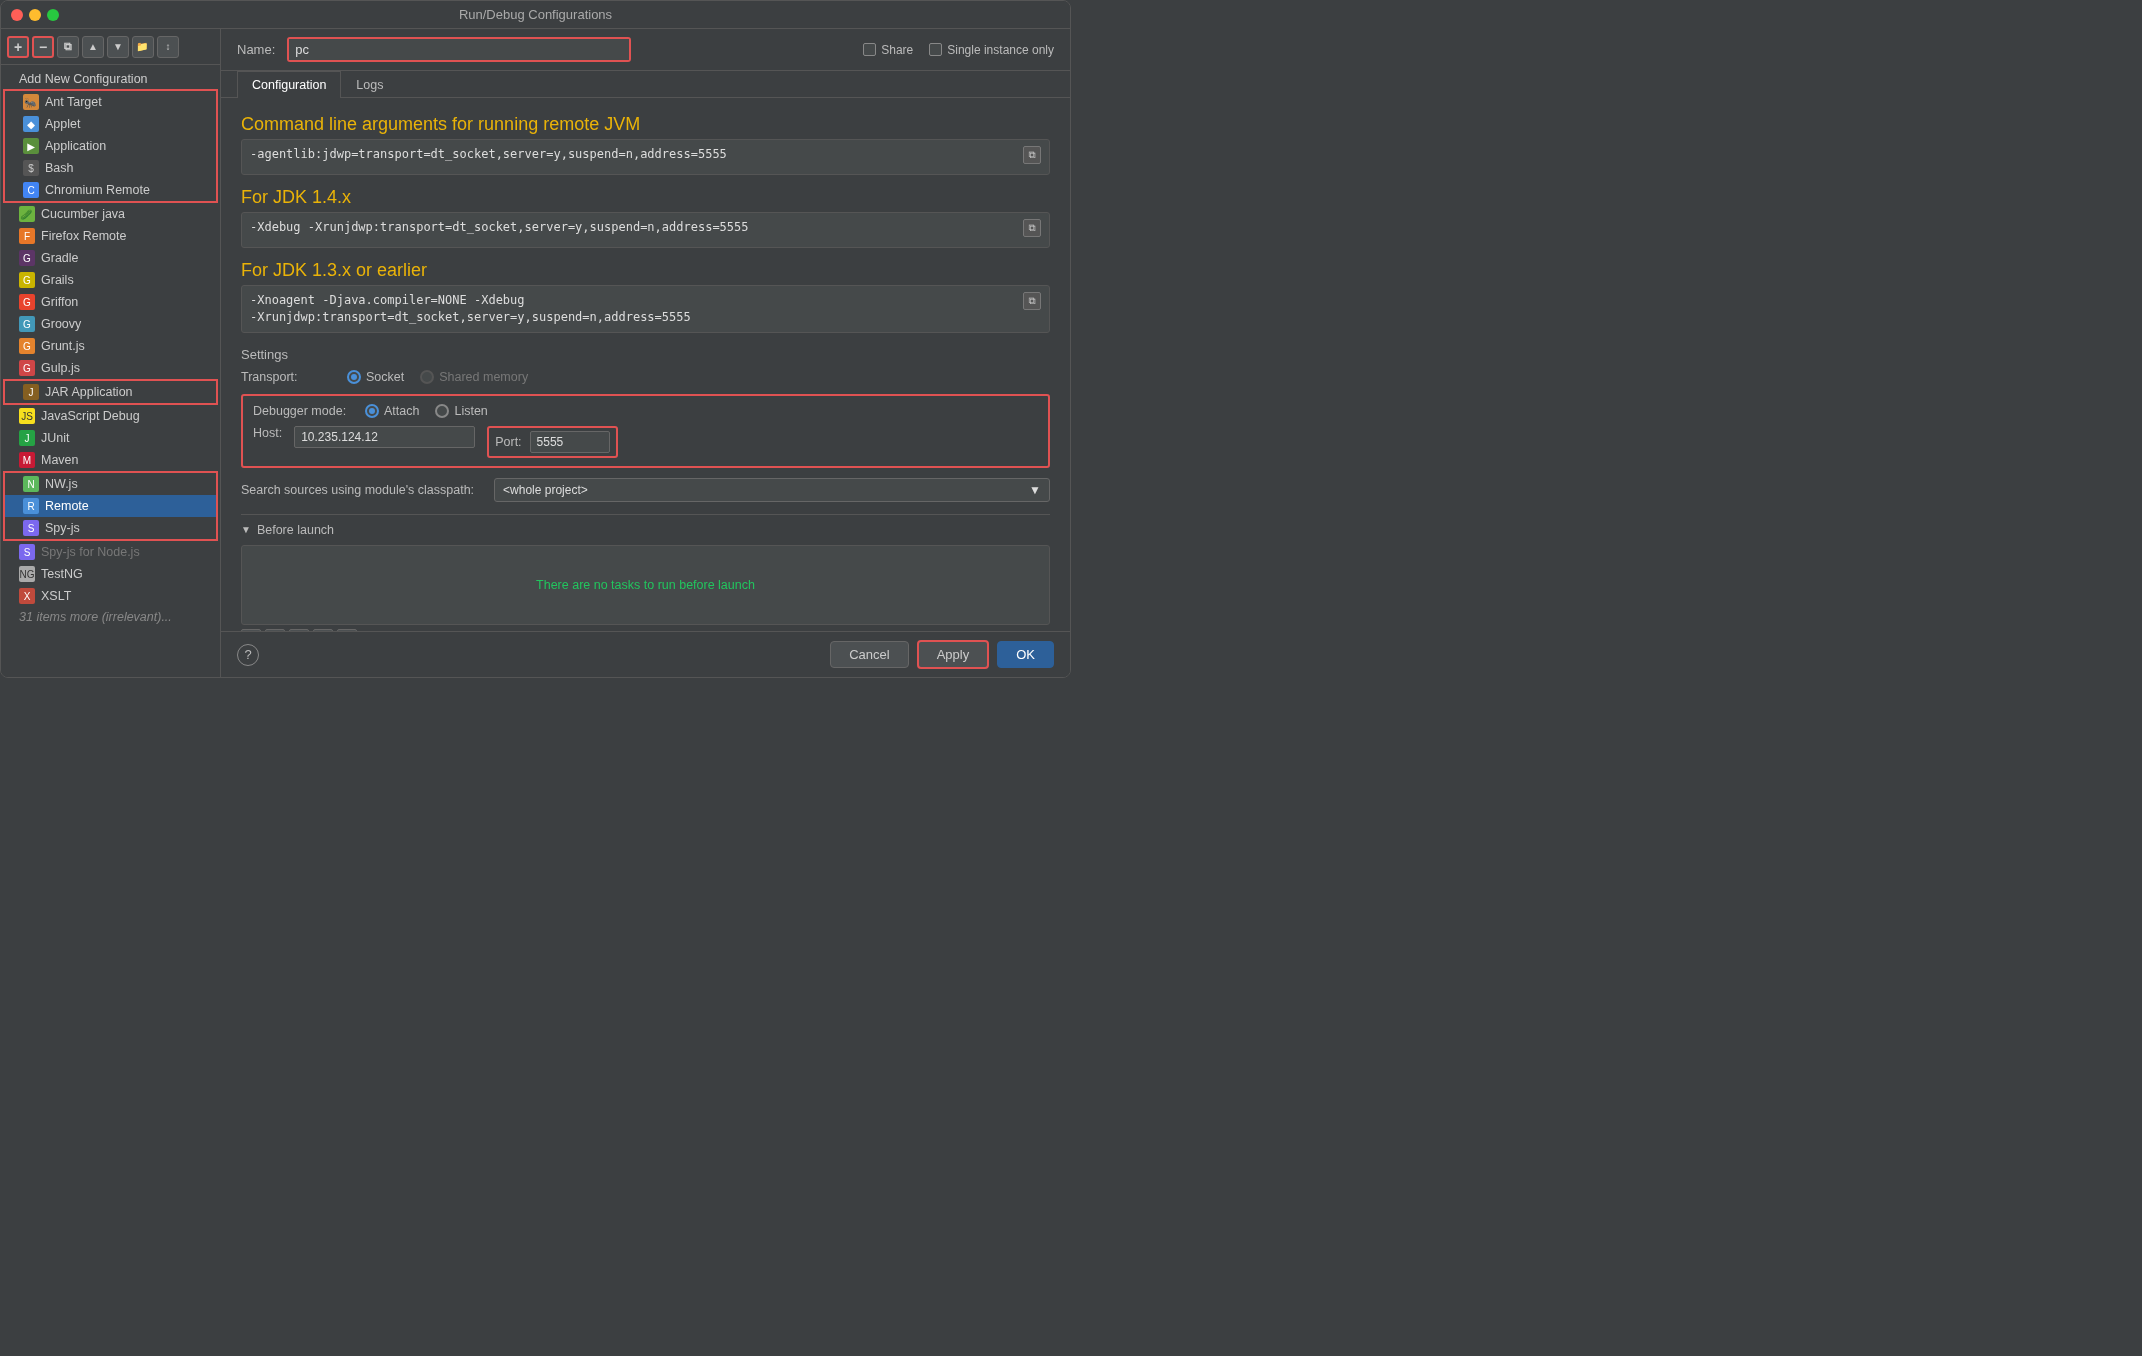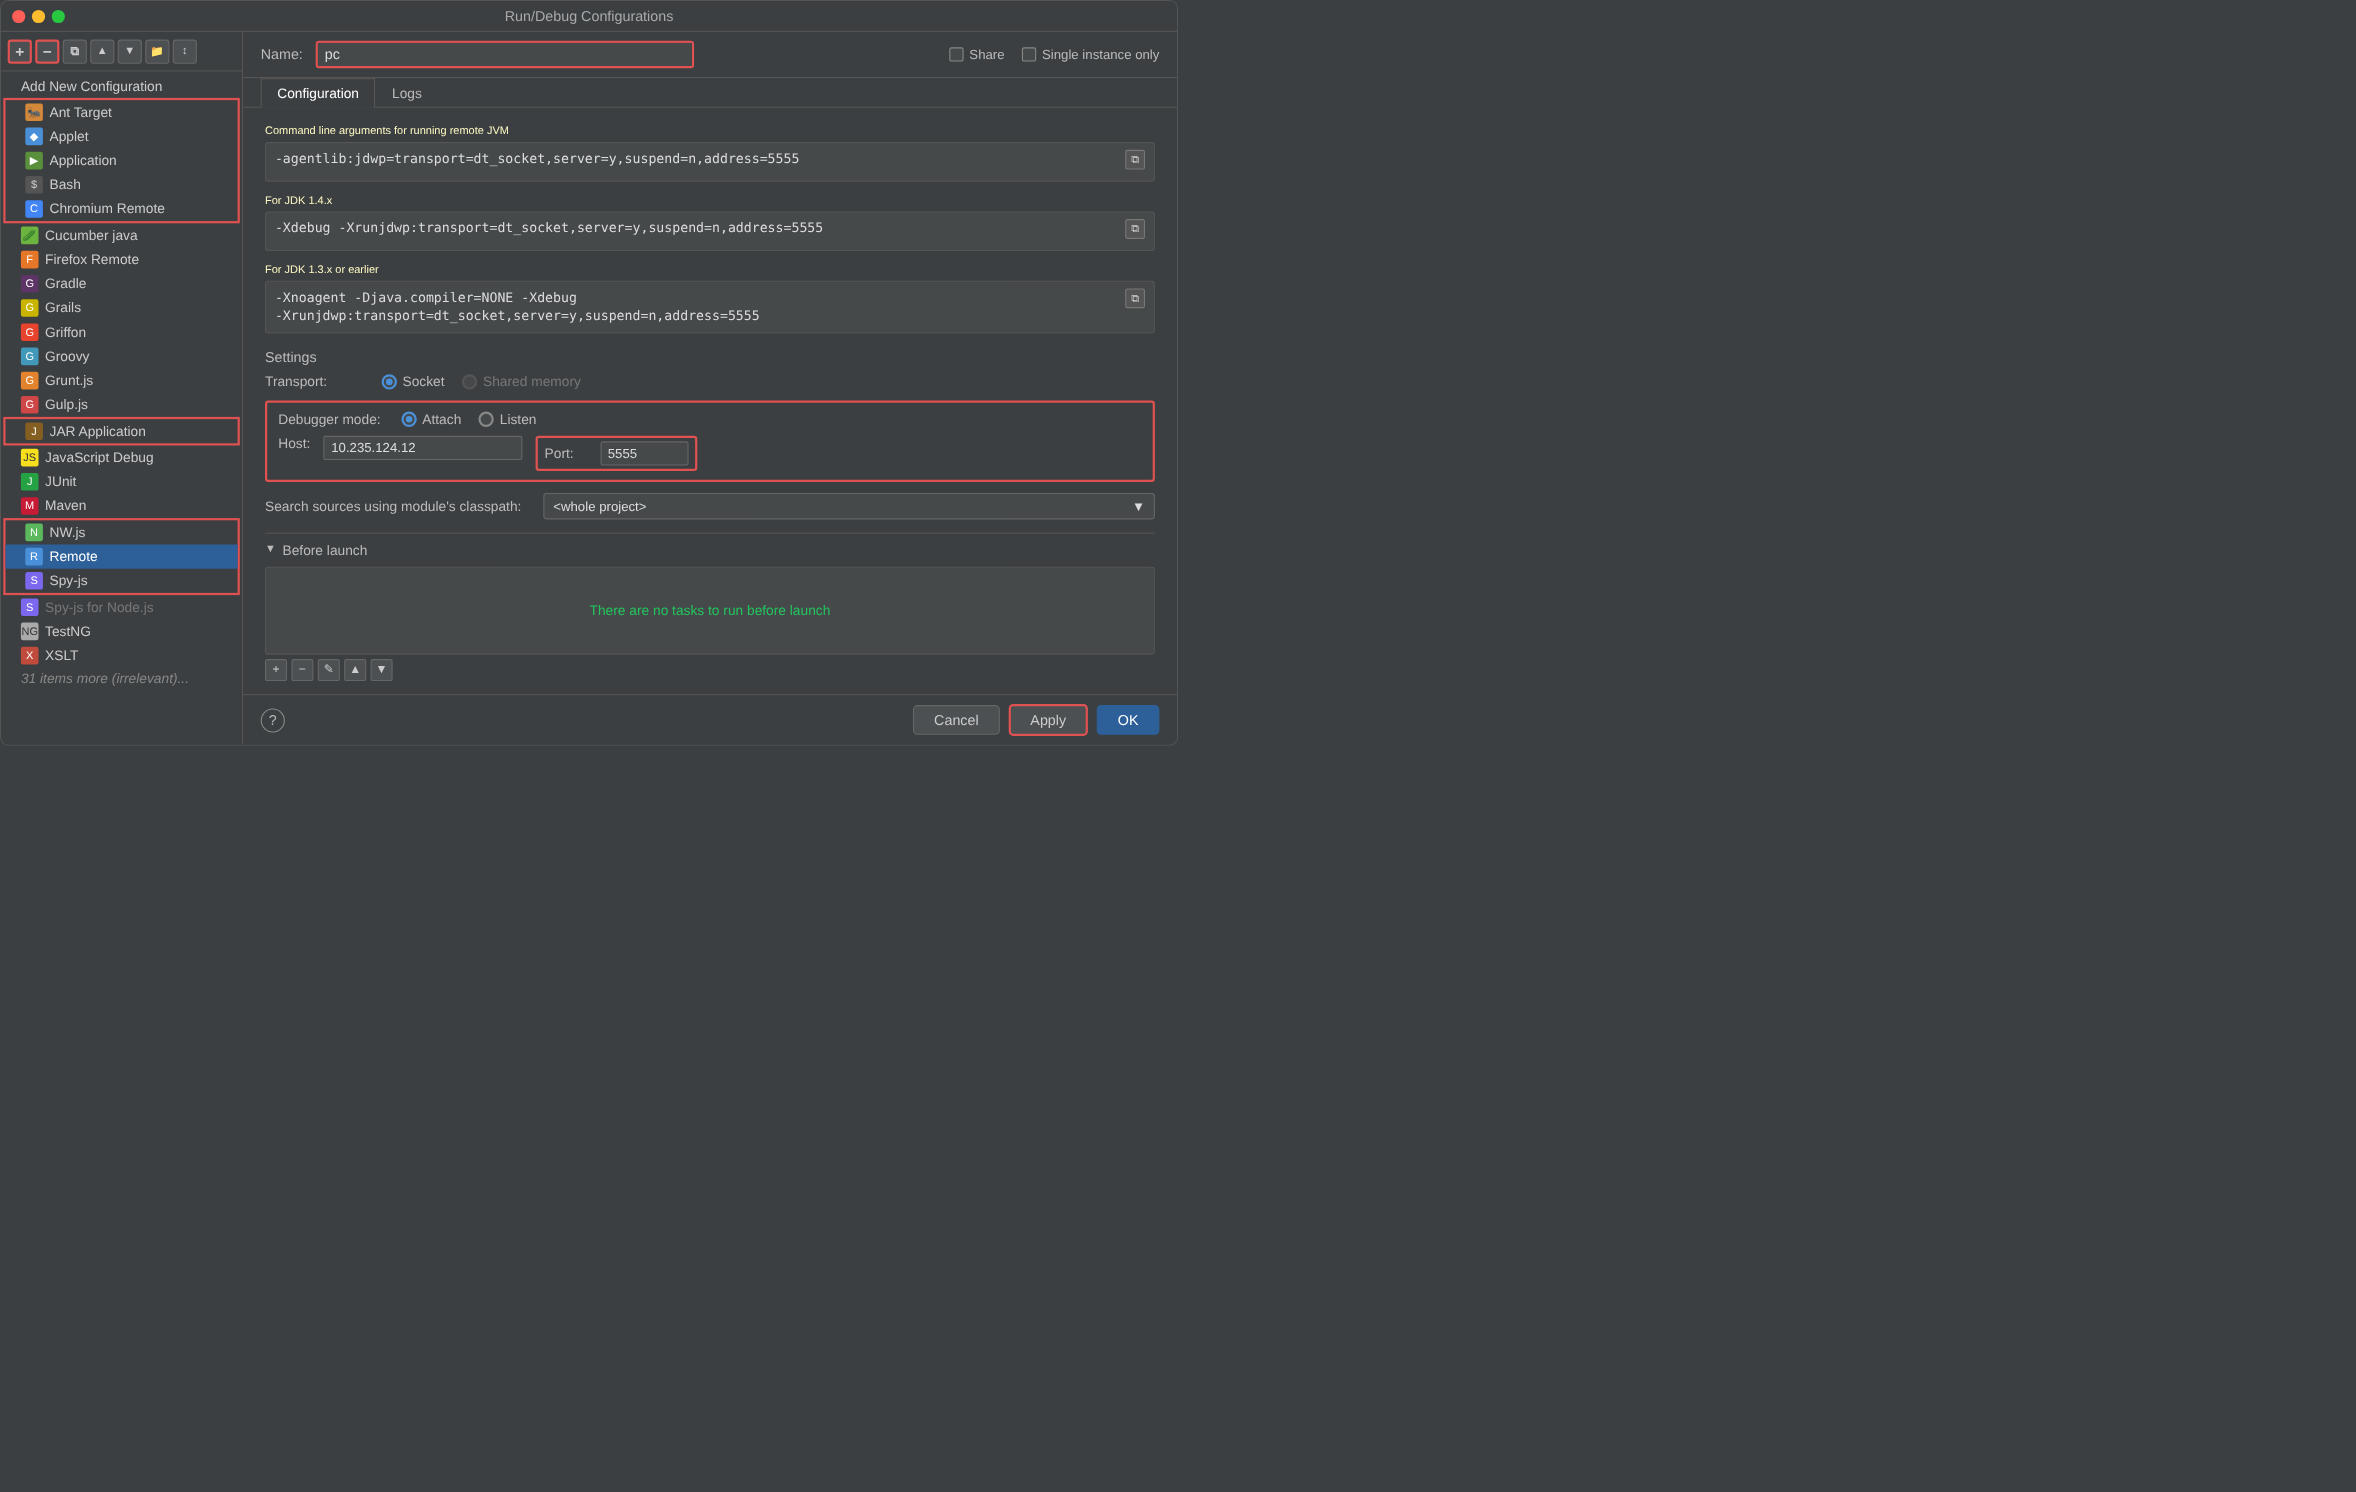--- a/index.html
+++ b/index.html
@@ -229,22 +229,22 @@
     
     .panel-content {
       flex: 1;
       overflow-y: auto;
       padding: 16px 20px;
     }
     .cmd-section {
       margin-bottom: 12px;
     }
     .cmd-label {
-      font-size: 10px;
-      color: #fef9c3;
+      font-size: 18px;
+      color: #eab308;
       margin-bottom: 4px;
     }
     .cmd-box {
       background: #45494a;
       border: 1px solid #555;
       border-radius: 3px;
       padding: 6px 8px;
       font-size: 12px;
       color: #ddd;
       display: flex;
@@ -681,21 +681,21 @@
               <div class="radio-item">
                 <div class="radio-dot"></div>
                 <span>Listen</span>
               </div>
             </div>
           </div>
 
           <div style="display:flex; align-items:flex-start; gap:12px;">
             <span class="field-label">Host:</span>
             <input class="field-input host-input" type="text" value="10.235.124.12" style="">
-            <div style="display:flex; align-items:center; gap:24px; border: 2px solid #e05252; padding: 3px 6px; border-radius:3px;">
+            <div style="display:flex; align-items:center; gap:8px; border: 2px solid #e05252; padding: 3px 6px; border-radius:3px;">
               <span class="field-label">Port:</span>
               <input class="field-input" style="width: 80px;" type="text" value="5555">
             </div>
           </div>
         </div>
 
         <div class="classpath-row">
           <span class="classpath-label">Search sources using module's classpath:</span>
           <div class="classpath-select">
             <span>&lt;whole project&gt;</span>

